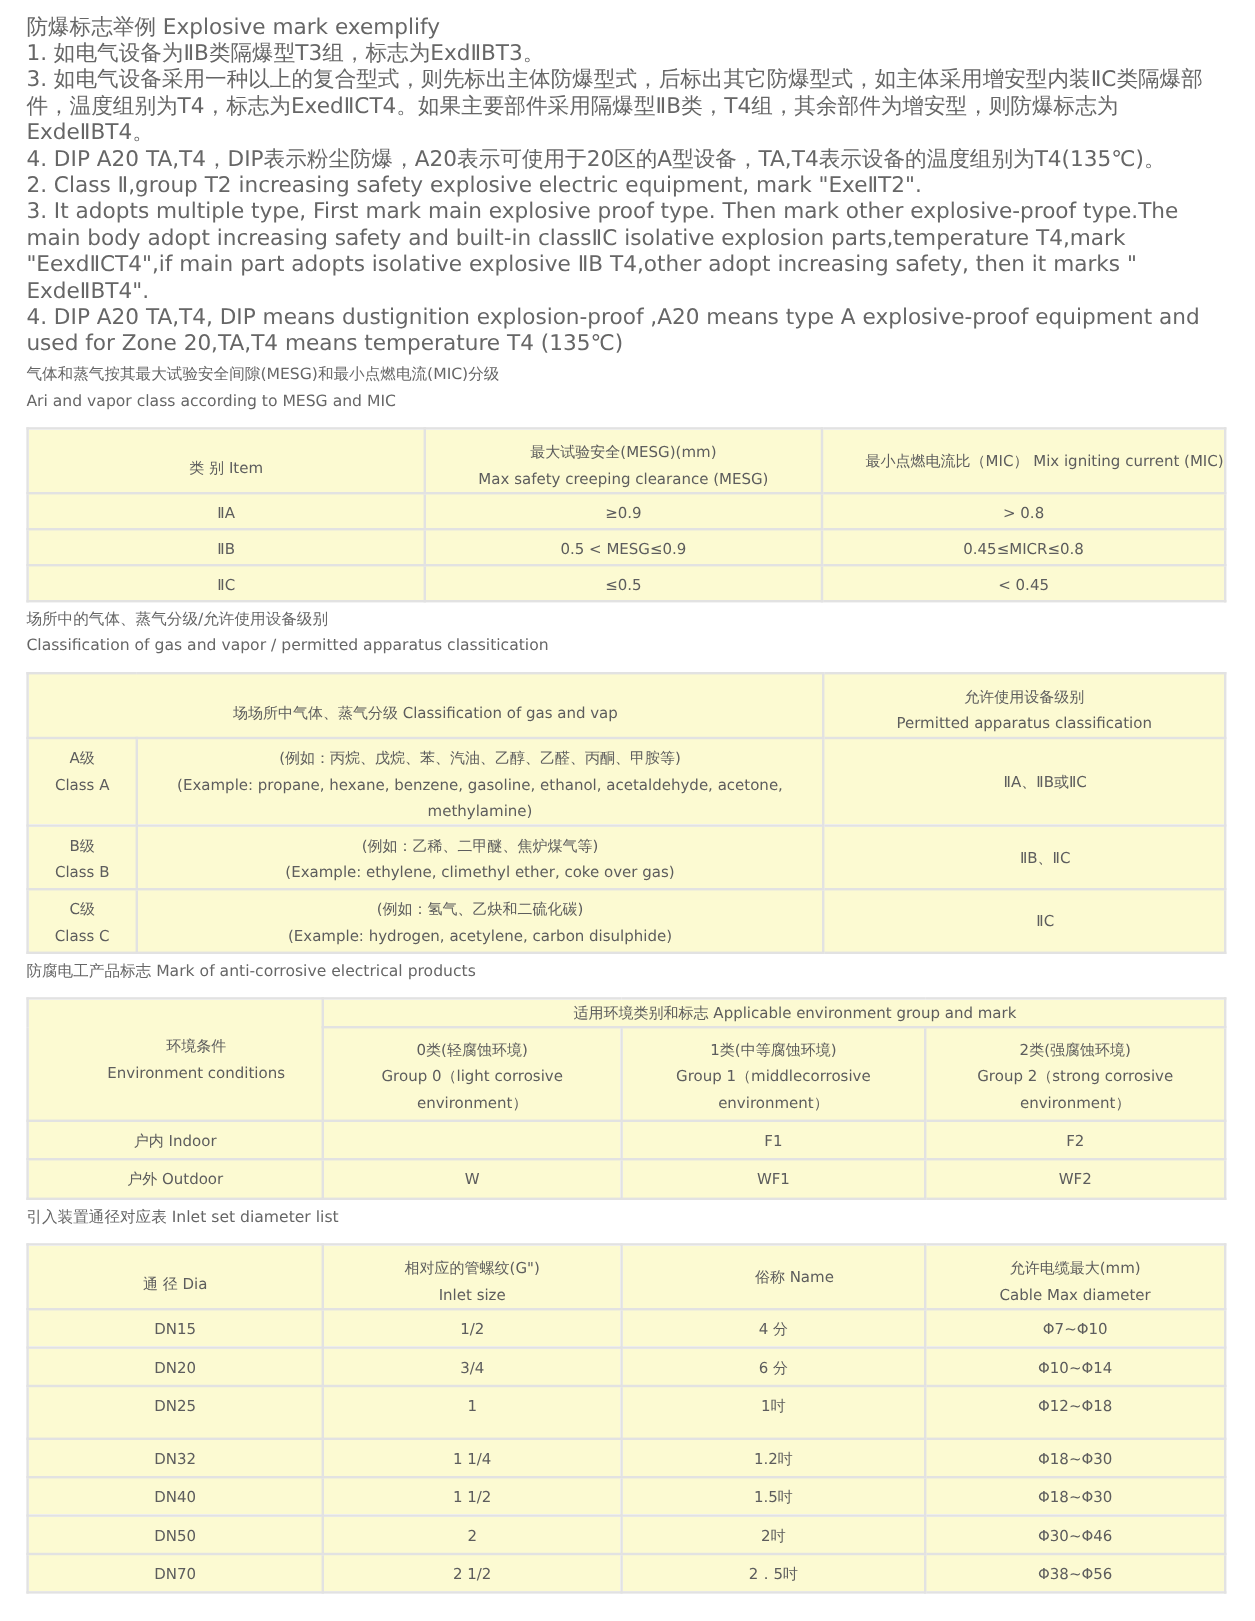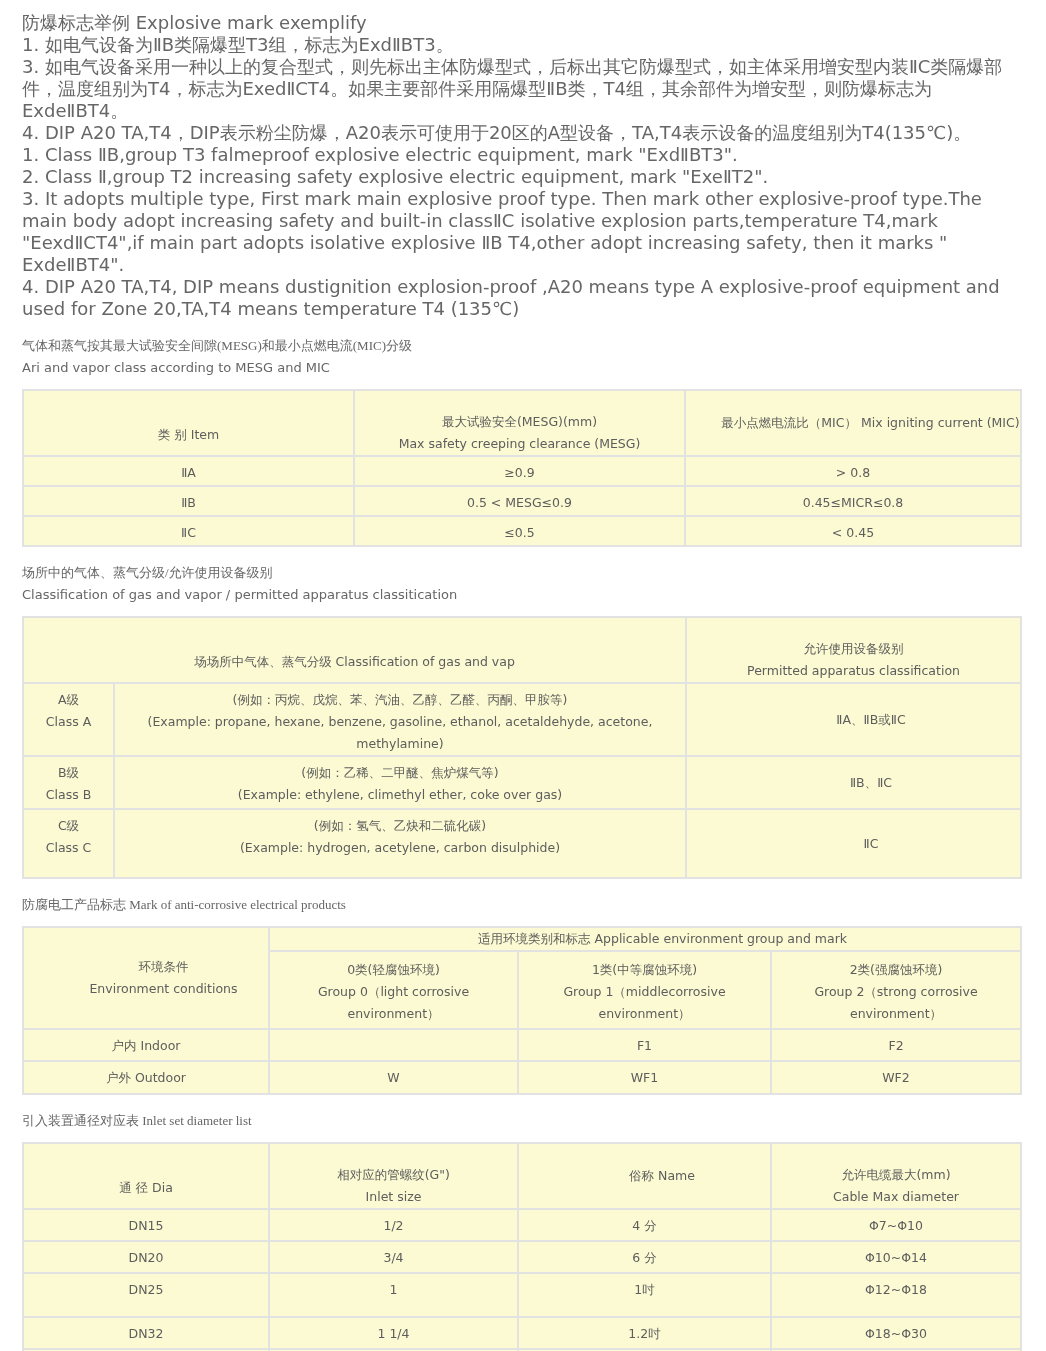--- a/index.html
+++ b/index.html
@@ -18,57 +18,56 @@
     font-size: 18px;
     line-height: 22px;
     color: #666666;
   }
   .sec-title {
     margin: 14px 0 0 0;
     font-size: 13px;
     line-height: 22px;
     color: #666666;
   }
-  .sec-title.first-line { margin-top: 15px; font-family: Liberation Serif, serif; }
+  .sec-title.first-line { margin-top: 4px; }
   .sec-title.next-line { margin-top: 0; }
   table {
     border-collapse: collapse;
     table-layout: fixed;
     width: 998px;
     margin-top: 10px;
   }
   td {
     border: 2px solid #e2e2e2;
     background: #fcfad2;
     text-align: center;
     font-size: 12.5px;
     line-height: 22px;
     color: #5d5d5d;
     padding: 0;
     vertical-align: top;
     overflow: hidden;
   }
   td.vtop { vertical-align: top; padding-top: 5px; }
-  td.head2 { vertical-align: top; padding-top: 20px; }
+  td.head2 { vertical-align: top; padding-top: 8px; }
   td.head3 { vertical-align: top; padding-top: 7px; }
   td.vbot { vertical-align: bottom; padding-bottom: 9px; }
   td.vmid { vertical-align: middle; padding-left: 35px; }
   .cell-line { line-height: 22px; }
 </style>
 </head>
 <body>
 
 <div class="page">
 
   <section>
     <p class="para">防爆标志举例 Explosive mark exemplify</p>
     <p class="para">1. 如电气设备为ⅡB类隔爆型T3组，标志为ExdⅡBT3。</p>
     <p class="para">3. 如电气设备采用一种以上的复合型式，则先标出主体防爆型式，后标出其它防爆型式，如主体采用增安型内装ⅡC类隔爆部件，温度组别为T4，标志为ExedⅡCT4。如果主要部件采用隔爆型ⅡB类，T4组，其余部件为增安型，则防爆标志为ExdeⅡBT4。</p>
     <p class="para">4. DIP A20 TA,T4，DIP表示粉尘防爆，A20表示可使用于20区的A型设备，TA,T4表示设备的温度组别为T4(135℃)。</p>
-    <p class="para">1. Class ⅡB,group T3 falmeproof explosive electric equipment, mark "ExdⅡBT3".</p>
     <p class="para">2. Class Ⅱ,group T2 increasing safety explosive electric equipment, mark "ExeⅡT2".</p>
     <p class="para">3. It adopts multiple type, First mark main explosive proof type. Then mark other explosive-proof type.The main body adopt increasing safety and built-in classⅡC isolative explosion parts,temperature T4,mark "EexdⅡCT4",if main part adopts isolative explosive ⅡB T4,other adopt increasing safety, then it marks " ExdeⅡBT4".</p>
     <p class="para">4. DIP A20 TA,T4, DIP means dustignition explosion-proof ,A20 means type A explosive-proof equipment and used for Zone 20,TA,T4 means temperature T4 (135℃)</p>
   </section>
 
   <section>
     <p class="sec-title first-line">气体和蒸气按其最大试验安全间隙(MESG)和最小点燃电流(MIC)分级</p>
     <p class="sec-title next-line">Ari and vapor class according to MESG and MIC</p>
     <table>
       <colgroup>
@@ -136,21 +135,21 @@
         <td class="vtop">
           <div class="cell-line">B级</div>
           <div class="cell-line">Class B</div>
         </td>
         <td class="vtop">
           <div class="cell-line">(例如：乙稀、二甲醚、焦炉煤气等)</div>
           <div class="cell-line">(Example: ethylene, climethyl ether, coke over gas)</div>
         </td>
         <td class="vmid">ⅡB、ⅡC</td>
       </tr>
-      <tr style="height:69px">
+      <tr style="height:53px">
         <td class="vtop">
           <div class="cell-line">C级</div>
           <div class="cell-line">Class C</div>
         </td>
         <td class="vtop">
           <div class="cell-line">(例如：氢气、乙炔和二硫化碳)</div>
           <div class="cell-line">(Example: hydrogen, acetylene, carbon disulphide)</div>
         </td>
         <td class="vmid">ⅡC</td>
       </tr>

